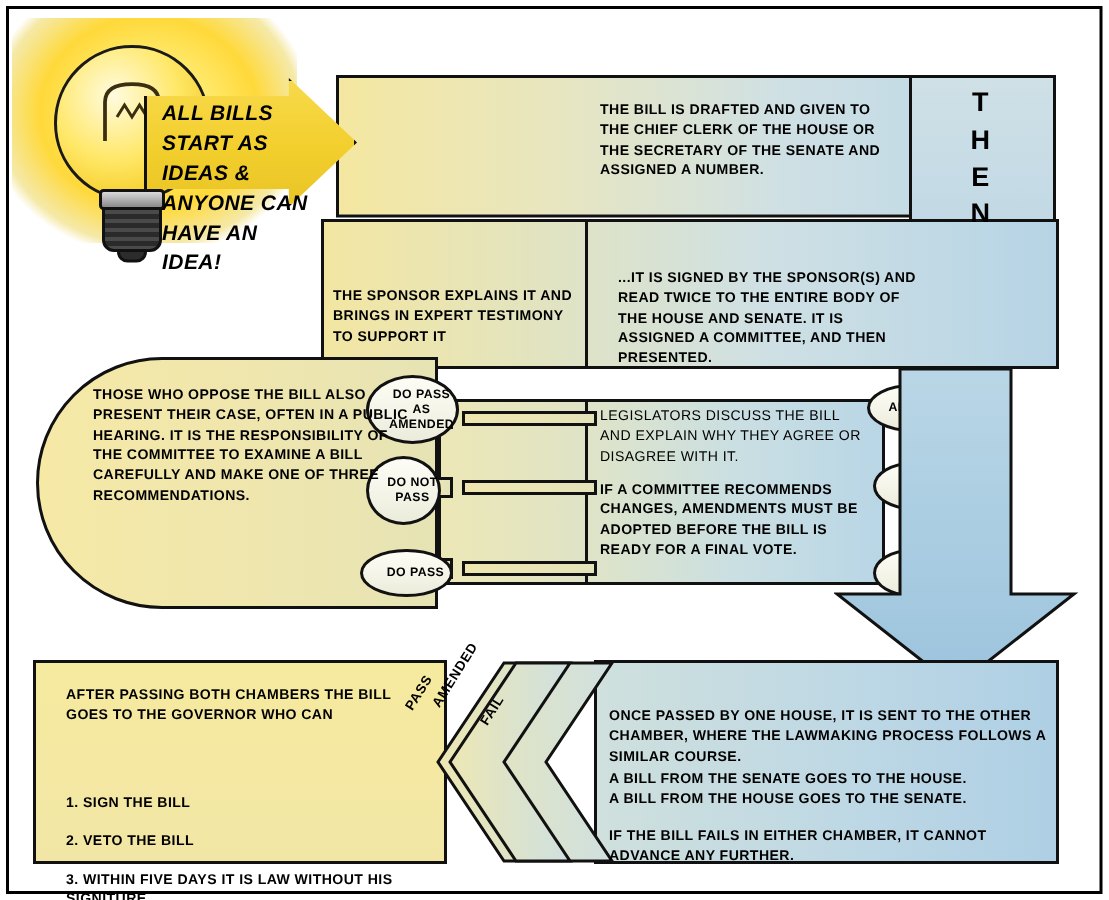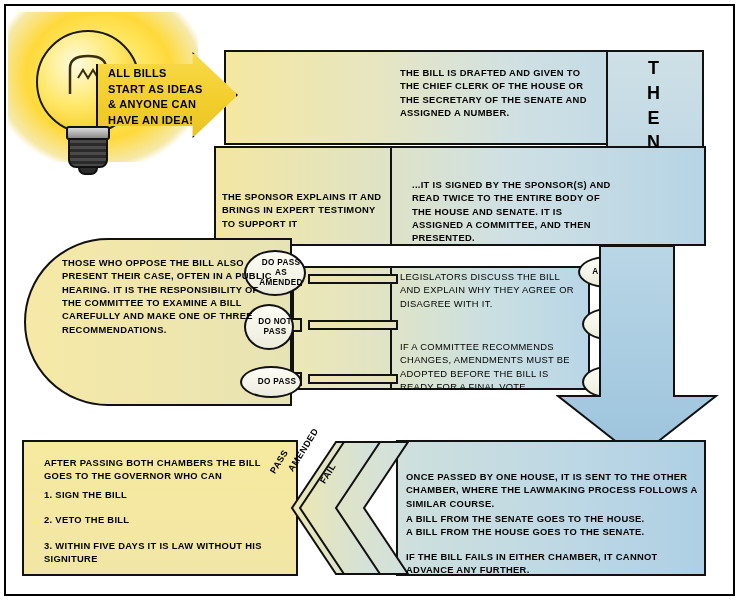--- a/index.html
+++ b/index.html
@@ -62,21 +62,21 @@
   <div class="abs bulb-glass"></div>
   <svg class="abs bulb-fil" viewBox="0 0 48 42">
     <path d="M6 42 L6 16 Q6 4 24 4 Q42 4 42 16 L42 42" fill="none" stroke="#3a2f10" stroke-width="2.5"></path>
     <path d="M14 26 l5 -8 l5 8 l5 -8 l5 8" fill="none" stroke="#3a2f10" stroke-width="2"></path>
   </svg>
   <div class="abs bulb-neck"></div>
   <div class="abs bulb-base"></div>
   <div class="abs bulb-tip"></div>
 
   <div class="abs yel-arrow"></div>
-  <div class="abs yel-label txt" style="font-weight:bold;font-size:11px;">ALL BILLS START AS IDEAS &amp; ANYONE CAN HAVE AN IDEA!</div>
+  <div class="abs yel-label txt" style="font-weight:bold;font-size:14px;font-style:italic;">ALL BILLS START AS IDEAS &amp; ANYONE CAN HAVE AN IDEA!</div>
 
   <div class="abs then-col">
     <div>T</div>
     <div>H</div>
     <div>E</div>
     <div>N</div>
   </div>
 
   <div class="abs txt" style="left:400px;top:66px;width:196px;font-weight:bold;">THE BILL IS DRAFTED AND GIVEN TO THE CHIEF CLERK OF THE HOUSE OR THE SECRETARY OF THE SENATE AND ASSIGNED A NUMBER.</div>
 
@@ -109,21 +109,21 @@
     </div>
   <div class="abs pill" style="left:582px;top:308px;width:52px;height:32px;">
       <span>PASS</span>
     </div>
   <div class="abs pill" style="left:582px;top:366px;width:52px;height:32px;">
       <span>FAIL</span>
     </div>
 
   <div class="abs txt" style="left:62px;top:256px;width:210px;font-weight:bold;">THOSE WHO OPPOSE THE BILL ALSO PRESENT THEIR CASE, OFTEN IN A PUBLIC HEARING. IT IS THE RESPONSIBILITY OF THE COMMITTEE TO EXAMINE A BILL CAREFULLY AND MAKE ONE OF THREE RECOMMENDATIONS.</div>
   <div class="abs txt" style="left:400px;top:270px;width:176px;font-weight:normal;">LEGISLATORS DISCUSS THE BILL AND EXPLAIN WHY THEY AGREE OR DISAGREE WITH IT.</div>
-  <div class="abs txt" style="left:400px;top:340px;width:176px;font-weight:normal;">IF A COMMITTEE RECOMMENDS CHANGES, AMENDMENTS MUST BE ADOPTED BEFORE THE BILL IS READY FOR A FINAL VOTE.</div>
+  <div class="abs txt" style="left:400px;top:319px;width:176px;font-weight:bold;">IF A COMMITTEE RECOMMENDS CHANGES, AMENDMENTS MUST BE ADOPTED BEFORE THE BILL IS READY FOR A FINAL VOTE.</div>
 
   <svg class="abs big-arrow" viewBox="0 0 170 216">
     <defs>
       <linearGradient id="gblue" x1="0" y1="0" x2="0" y2="1">
         <stop offset="0" stop-color="#b9d6e6"></stop>
           <stop offset="1" stop-color="#9cc4dd"></stop>
       </linearGradient>
     </defs>
     <path d="M44 0 H118 V150 H160 L81 212 L2 150 H44 Z" fill="url(#gblue)" stroke="#111" stroke-width="2"></path>
   </svg>
@@ -140,21 +140,21 @@
     </defs>
     <path d="M46 2 H118 L74 68 L118 134 H46 L2 68 Z" fill="url(#gchev)" stroke="#111" stroke-width="2"></path>
     <path d="M24 2 H60 L16 68 L60 134 H24 L-20 68 Z" fill="url(#gchev)" stroke="#111" stroke-width="2" transform="translate(30,0)"></path>
   </svg>
   <div class="abs" style="left:268px;top:470px;width:30px;transform:rotate(-58deg);transform-origin:left top;font-size:9px;font-weight:bold;letter-spacing:.5px;">PASS</div>
   <div class="abs" style="left:286px;top:468px;width:52px;transform:rotate(-58deg);transform-origin:left top;font-size:9px;font-weight:bold;letter-spacing:.5px;">AMENDED</div>
   <div class="abs" style="left:318px;top:480px;width:30px;transform:rotate(-58deg);transform-origin:left top;font-size:9px;font-weight:bold;letter-spacing:.5px;">FAIL</div>
 
   <div class="abs txt" style="left:44px;top:456px;width:236px;font-weight:bold;">AFTER PASSING BOTH CHAMBERS THE BILL GOES TO THE GOVERNOR WHO CAN</div>
   <ul class="abs plain txt" style="left:44px;top:488px;width:240px;font-weight:bold;">
-    <li style="margin-bottom:12px;">1. SIGN THE BILL</li>
+    <li style="margin-bottom:12px;margin-top:40px;">1. SIGN THE BILL</li>
     <li style="margin-bottom:12px;">2. VETO THE BILL</li>
     <li>3. WITHIN FIVE DAYS IT IS LAW WITHOUT HIS SIGNITURE</li>
   </ul>
 
   <div class="abs txt" style="left:406px;top:470px;width:292px;font-weight:bold;">ONCE PASSED BY ONE HOUSE, IT IS SENT TO THE OTHER CHAMBER, WHERE THE LAWMAKING PROCESS FOLLOWS A SIMILAR COURSE.</div>
   <div class="abs txt" style="left:406px;top:512px;width:292px;font-weight:bold;white-space:pre-line;">A BILL FROM THE SENATE GOES TO THE HOUSE.
 A BILL FROM THE HOUSE GOES TO THE SENATE.</div>
   <div class="abs txt" style="left:406px;top:550px;width:296px;font-weight:bold;">IF THE BILL FAILS IN EITHER CHAMBER, IT CANNOT ADVANCE ANY FURTHER.</div>
 </div>
 

